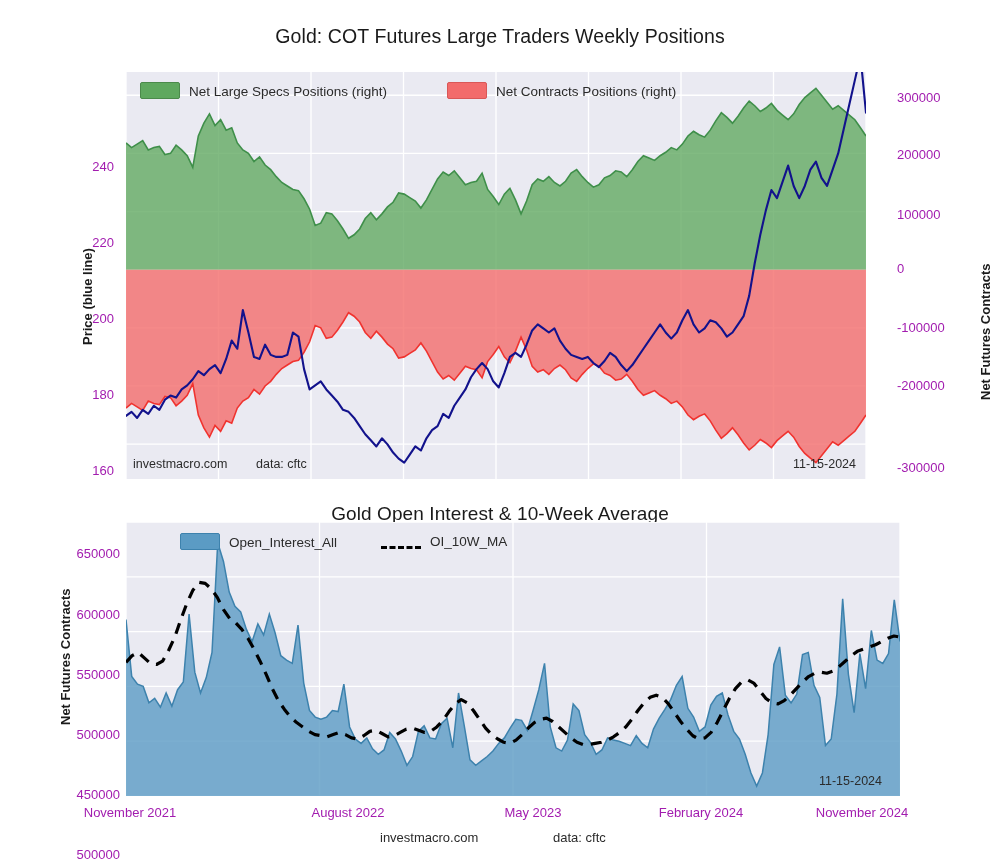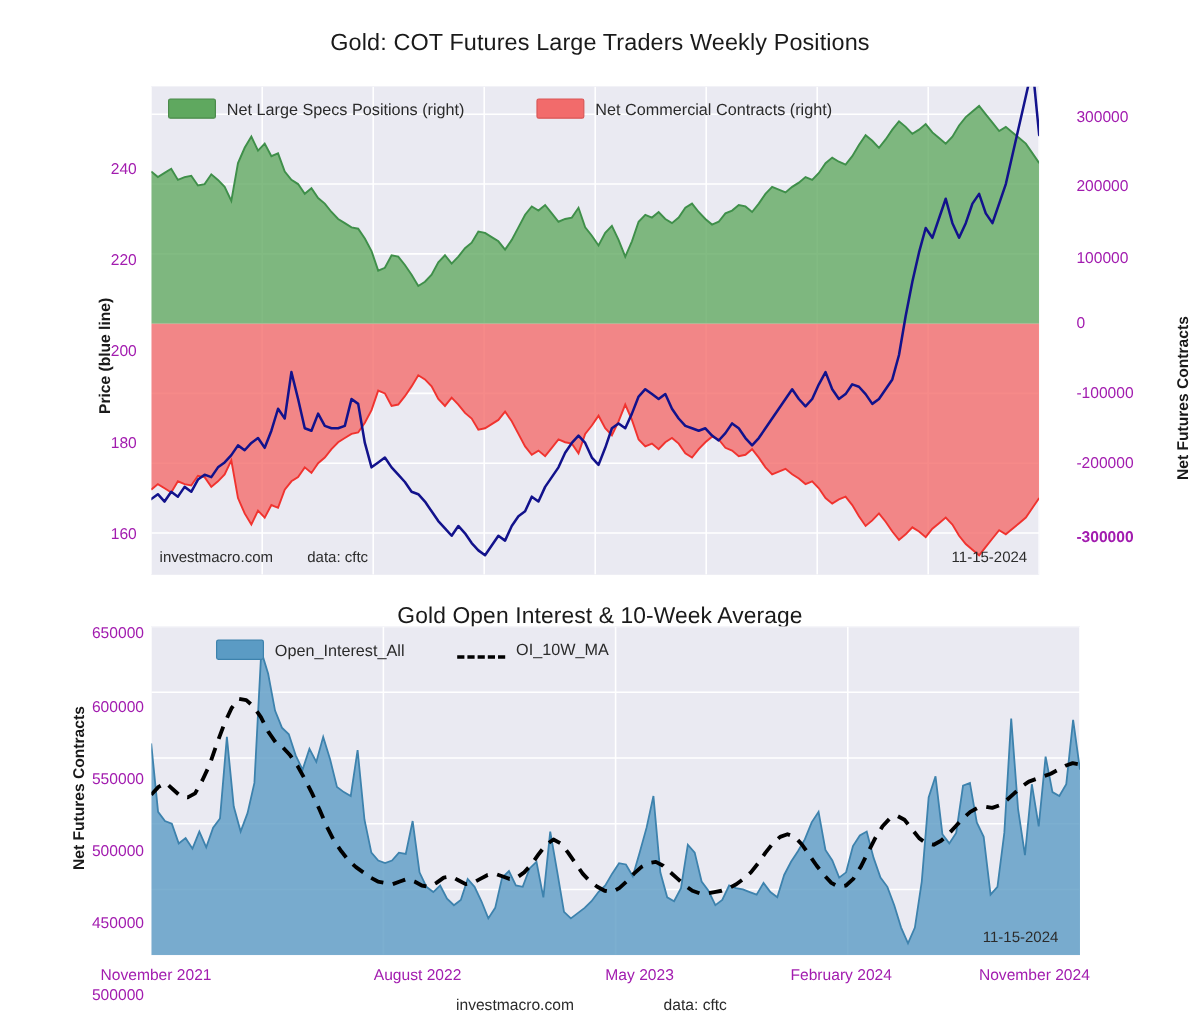--- a/index.html
+++ b/index.html
@@ -16,21 +16,21 @@
   .plot svg{display:block;position:absolute;top:0;left:0;}
 
   .chart-title{
     position:absolute;text-align:center;width:100%;
     font-size:19.5px;color:#1a1a1a;letter-spacing:.1px;
   }
   .chart-title.sub{font-size:19px;}
 
   
   .tick{position:absolute;font-size:13px;color:#a21caf;white-space:nowrap;}
-  .tick.left{text-align:right;}
+  .tick.left{text-align:right;margin-top:26px;}
   .tick.right{text-align:left;}
   .tick.bottom{text-align:center;}
 
   
   .axis-title{
     position:absolute;font-size:13px;font-weight:bold;color:#1a1a1a;
     white-space:nowrap;transform-origin:0 0;
   }
 
   
@@ -64,21 +64,21 @@
     <div class="tick left" style="left:74px;top:285px;width:40px;">200</div>
     <div class="tick left" style="left:74px;top:361px;width:40px;">180</div>
     <div class="tick left" style="left:74px;top:437px;width:40px;">160</div>
 
     <div class="tick right" style="left:897px;top:90px;">300000</div>
     <div class="tick right" style="left:897px;top:147px;">200000</div>
     <div class="tick right" style="left:897px;top:207px;">100000</div>
     <div class="tick right" style="left:897px;top:261px;">0</div>
     <div class="tick right" style="left:897px;top:320px;">-100000</div>
     <div class="tick right" style="left:897px;top:378px;">-200000</div>
-    <div class="tick right" style="left:897px;top:440px;font-weight:bold;">-300000</div>
+    <div class="tick right" style="left:897px;top:460px;">-300000</div>
 
     <div class="plot" style="left:126px;top:72px;width:740px;height:407px;">
       <svg id="top-svg" width="740" height="407" viewBox="0 0 740 407" preserveAspectRatio="none">
         <g id="top-grid">
             <line x1="0" x2="740" y1="23.26" y2="23.26" stroke="#ffffff" stroke-width="1.3"></line>
             <line x1="0" x2="740" y1="81.40" y2="81.40" stroke="#ffffff" stroke-width="1.3"></line>
             <line x1="0" x2="740" y1="139.54" y2="139.54" stroke="#ffffff" stroke-width="1.3"></line>
             <line x1="0" x2="740" y1="197.69" y2="197.69" stroke="#ffffff" stroke-width="1.3"></line>
             <line x1="0" x2="740" y1="255.83" y2="255.83" stroke="#ffffff" stroke-width="1.3"></line>
             <line x1="0" x2="740" y1="313.97" y2="313.97" stroke="#ffffff" stroke-width="1.3"></line>
@@ -105,21 +105,21 @@
       <div class="anno" style="left:600px;top:385px;text-align:right;width:130px;">11-15-2024</div>
     </div>
 
     <div class="legend" style="left:140px;top:82px;gap:60px;">
       <div class="entry">
         <span class="swatch" style="background:#5fa85f;border:1px solid #4b8a4b;"></span>
         <span class="lbl">Net Large Specs Positions (right)</span>
       </div>
       <div class="entry">
         <span class="swatch" style="background:#f26b6b;border:1px solid #d95757;"></span>
-        <span class="lbl">Net Commercial Contracts (right)</span>
+        <span class="lbl">Net Contracts Positions (right)</span>
       </div>
     </div>
   </div>
 
   <div class="chart" style="left:0;top:495px;width:1000px;height:365px;">
 
     <div class="chart-title sub" style="left:0;top:8px;">Gold Open Interest &amp; 10-Week Average</div>
 
     <div class="axis-title" style="left:58px;top:230px;transform:rotate(-90deg);">Net Futures Contracts</div>
 

